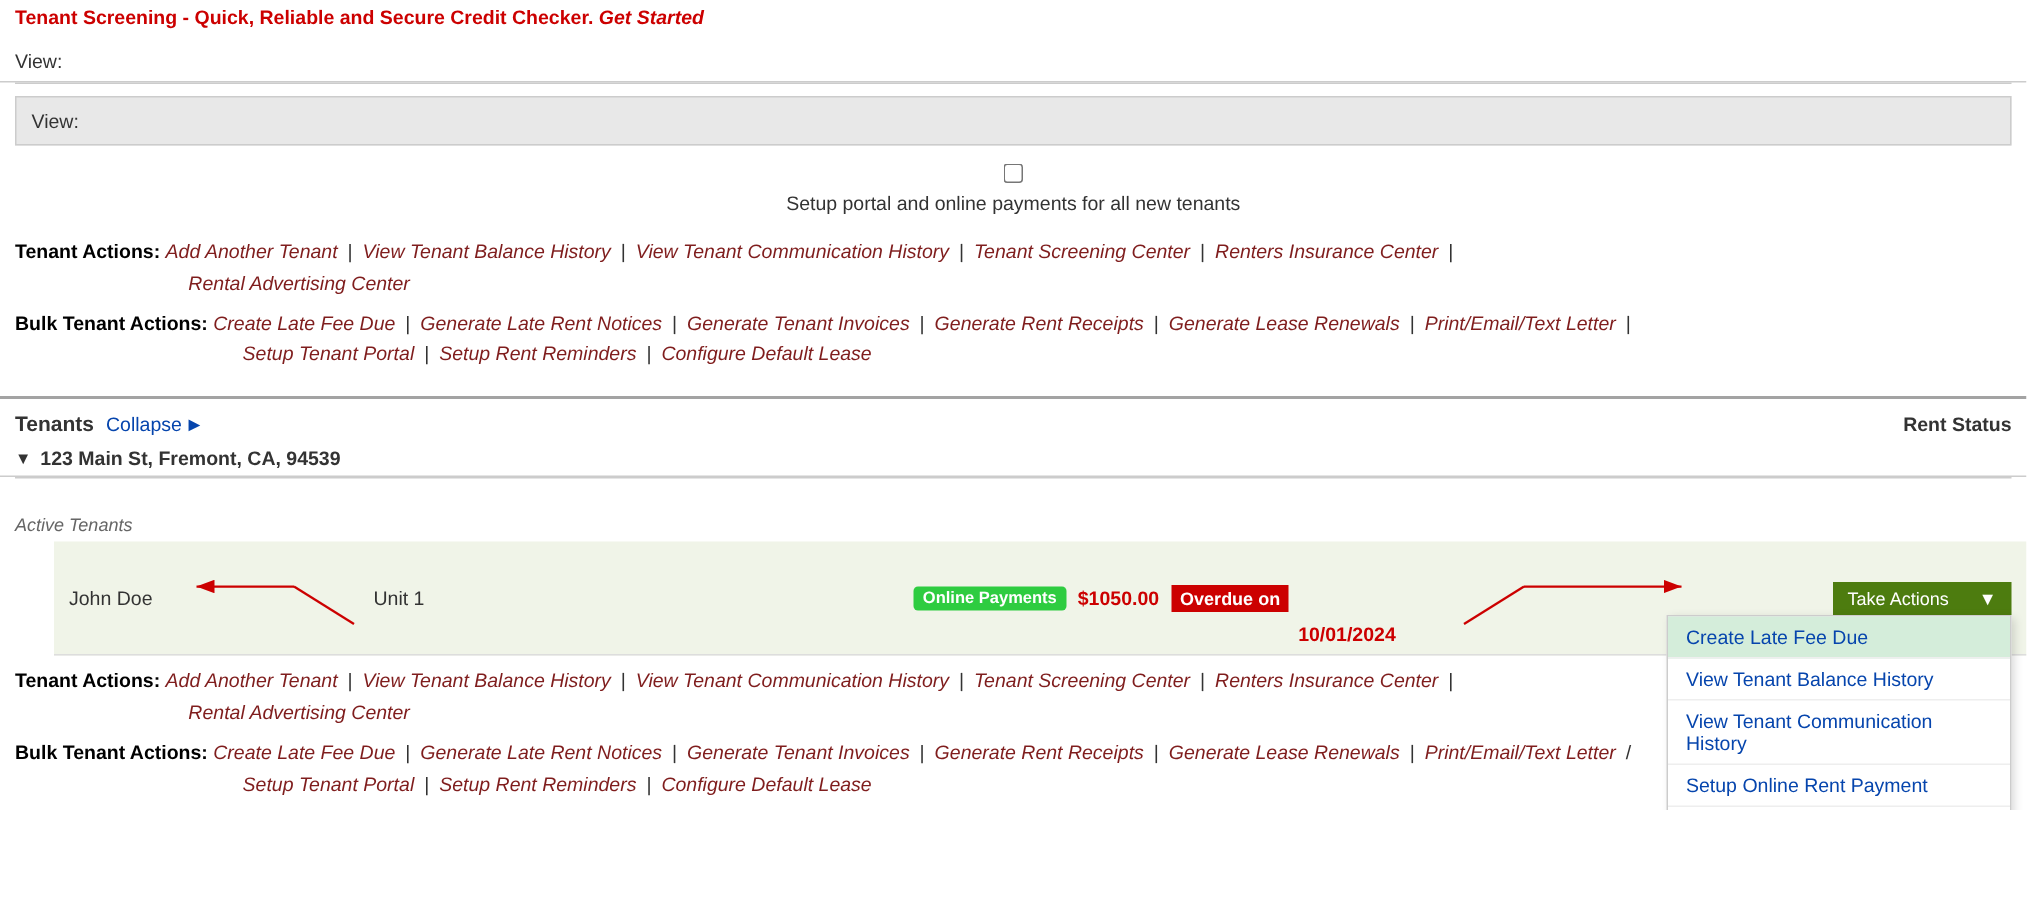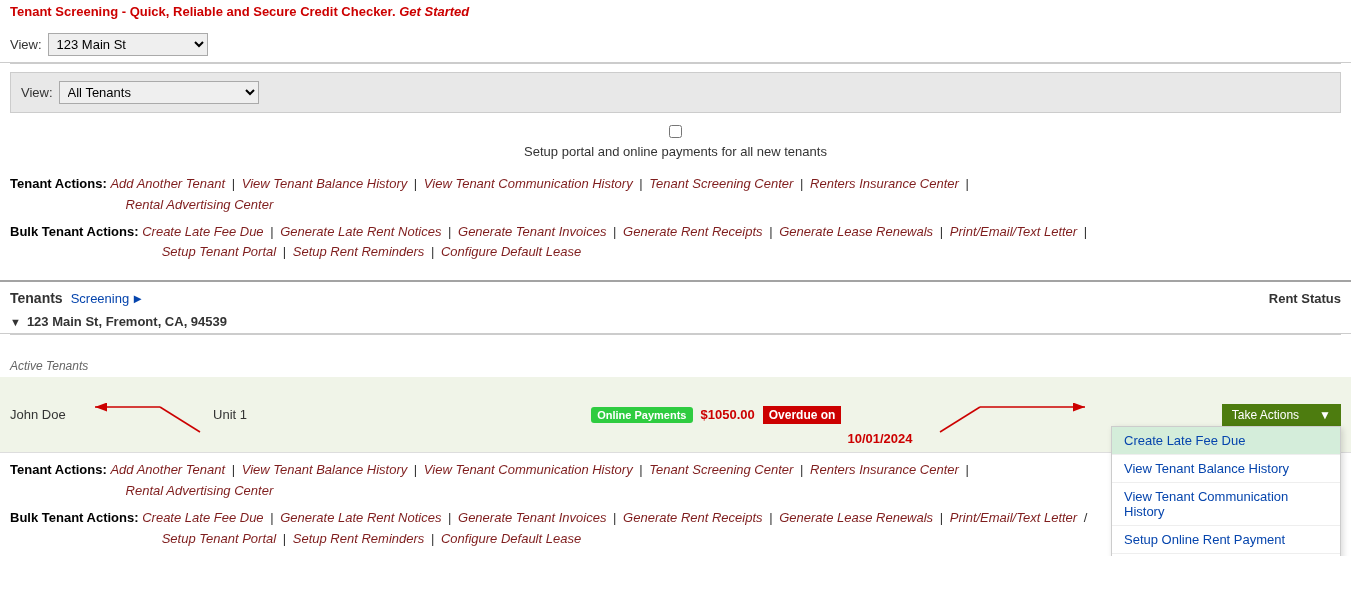--- a/index.html
+++ b/index.html
@@ -225,20 +225,21 @@
       border-bottom: 1px solid #eee;
     }
     .dropdown-item.active-item {
       background: #d4edda;
       color: #0645ad;
       font-weight: normal;
     }
 
     .tenant-row-wrapper {
       position: relative;
+      padding-left: 36px;
     }
 
     
     .bottom-actions {
       padding: 4px 10px;
     }
 
     hr.section-divider {
       border: none;
       border-top: 1px solid #ccc;
@@ -249,33 +250,27 @@
 <body>
 
 <div class="top-banner">
   <span>Tenant Screening - Quick, Reliable and Secure Credit Checker.</span>
   <a class="action-link">Get Started</a>
 </div>
 
 <div class="page-header">
   <div class="view-selector">
     <span>View:</span>
-    <select>
-      <option>123 Main St</option>
-    </select>
   </div>
 </div>
 
 <hr class="section-divider">
 
 <div class="filter-bar">
   <span>View:</span>
-  <select>
-    <option>All Tenants</option>
-  </select>
 </div>
 
 <div class="checkbox-row">
   <input type="checkbox" style="">
   <label>Setup portal and online payments for all new tenants</label>
 </div>
 
 <div class="actions-section">
   <div class="actions-row">
     <span class="actions-label">Tenant Actions:</span>
@@ -314,21 +309,21 @@
     <span class="action-sep">|</span>
     <a class="action-link">Setup Rent Reminders</a>
     <span class="action-sep">|</span>
     <a class="action-link">Configure Default Lease</a>
   </div>
 </div>
 
 <div class="tenants-header">
   <span class="tenants-label">Tenants</span>
   <a class="collapse-link">
-    <span>Screening</span>
+    <span>Collapse</span>
     <span>►</span>
   </a>
   <span class="rent-status-col">Rent Status</span>
 </div>
 
 <div class="property-row">
   <span class="property-arrow">▼</span>
   <span>123 Main St, Fremont, CA, 94539</span>
 </div>
 

